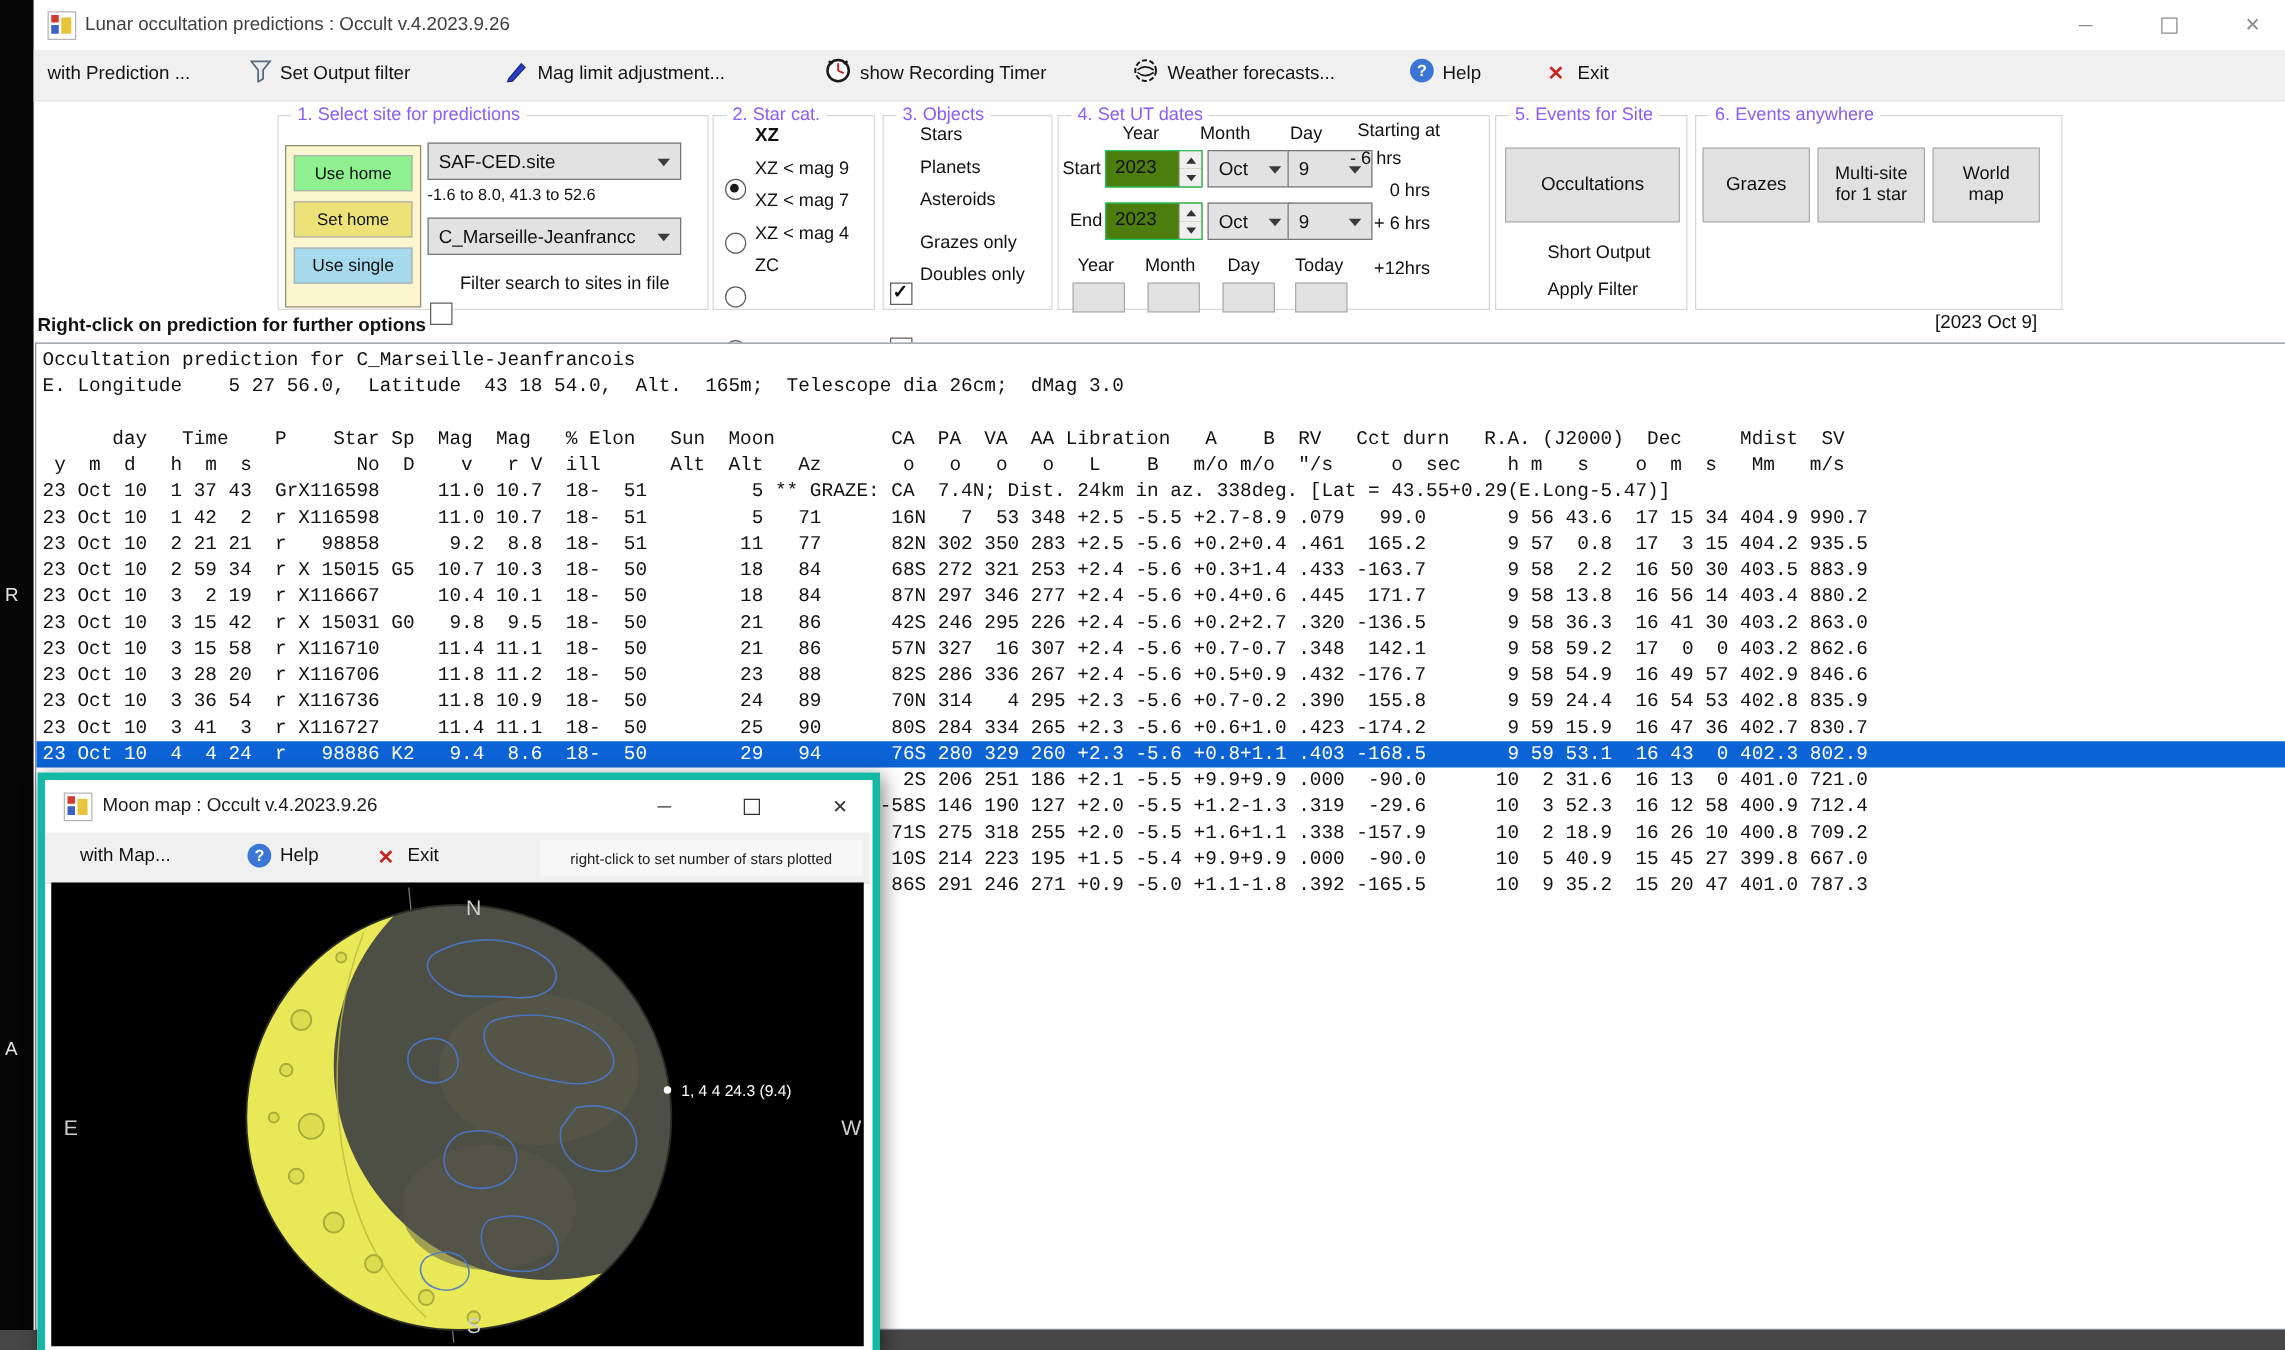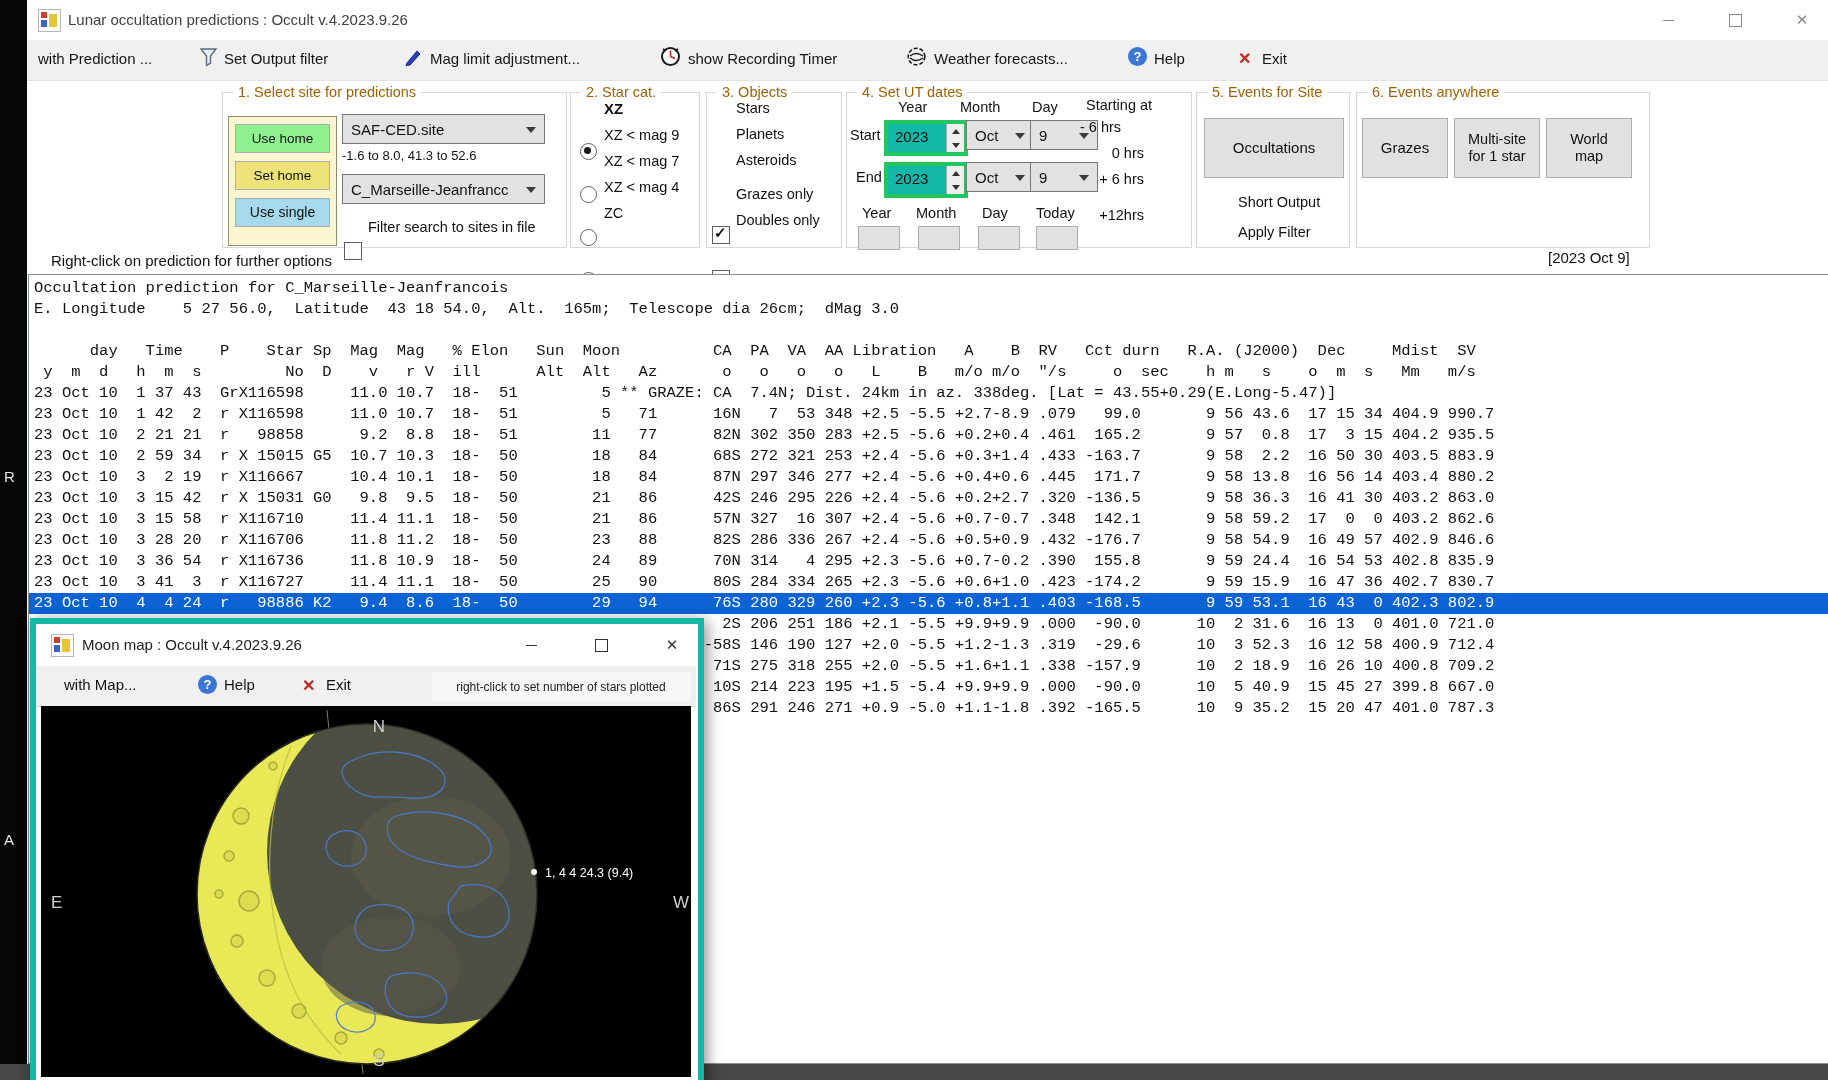--- a/index.html
+++ b/index.html
@@ -11,38 +11,38 @@
   .bg-letter{left:4px;color:#e6e6e6;font-size:15px;}
   .bottom-band{left:0;top:1064px;width:1828px;height:16px;background:#474747;}
   
   .main-win{left:27px;top:0;width:1801px;height:1064px;background:#fff;}
   .titlebar-text{font-size:15px;color:#3f3f3f;text-align:center;}
   .winbtn{width:46px;height:40px;display:flex;align-items:center;justify-content:center;color:#8a8a8a;}
   .menubar{left:27px;top:40px;width:1801px;height:40px;background:#f0f0f0;border-bottom:1px solid #e3e3e3;}
   .menu-label{font-size:15px;color:#141414;top:50px;}
   
   .group{border:1px solid #d7d7d7;}
-  .group-label{position:absolute;top:-9px;left:10px;background:#fff;padding:0 5px;font-size:14.5px;color:#a16207;white-space:nowrap;}
+  .group-label{position:absolute;top:-9px;left:10px;background:#fff;padding:0 5px;font-size:14.5px;color:#8b5cf6;white-space:nowrap;}
   .btn{background:#e1e1e1;border:1px solid #adadad;display:flex;align-items:center;justify-content:center;
        font-size:14.5px;text-align:center;line-height:1.15;color:#111;}
   .combo{background:#e2e2e2;border:1px solid #767676;display:flex;align-items:center;font-size:15px;padding-left:8px;}
   .combo .chev{position:absolute;right:8px;top:50%;margin-top:-2px;width:0;height:0;
        border-left:5px solid transparent;border-right:5px solid transparent;border-top:6px solid #3b3b3b;}
-  .spinbox{background:#14b8a6;border:4px solid #22c55e;display:flex;}
+  .spinbox{background:#4d7c0f;border:1px solid #22c55e;display:flex;}
   .spin-val{flex:1;font-size:15px;padding:4px 0 0 7px;}
   .spin-arrows{width:17px;border-left:1px solid #adadad;display:flex;flex-direction:column;}
   .spin-arrows div{flex:1;background:#efefef;display:flex;align-items:center;justify-content:center;}
   .tri-up{width:0;height:0;border-left:4px solid transparent;border-right:4px solid transparent;border-bottom:5px solid #333;}
   .tri-dn{width:0;height:0;border-left:4px solid transparent;border-right:4px solid transparent;border-top:5px solid #333;}
   .cb{width:16px;height:16px;background:#fff;border:1px solid #5f5f5f;position:relative;}
   .cb.checked::after{content:"✓";position:absolute;left:1px;top:-3px;font-size:15px;font-weight:bold;color:#111;}
   .rd{width:15px;height:15px;background:#fff;border:1px solid #5f5f5f;border-radius:50%;position:relative;}
   .rd.sel::after{content:"";position:absolute;left:3px;top:3px;width:7px;height:7px;border-radius:50%;background:#1a1a1a;}
   .small-label{font-size:14.5px;color:#111;white-space:nowrap;}
-  .hint-bold{font-size:15px;font-weight:normal;color:#111;margin-left:21px;}
+  .hint-bold{font-size:15px;font-weight:bold;color:#111;}
   
   .predbox{left:28px;top:274px;width:1799px;height:788px;border:1px solid #8a9099;background:#fff;overflow:hidden;}
   .prelines{font-family:"Liberation Mono","DejaVu Sans Mono",monospace;font-size:15.5px;line-height:21px;padding-top:3px;}
   .tline{white-space:pre;height:21px;padding-left:5px;}
   .hl{background:#0c63d6;color:#fff;}
   
   .moon-win{left:30px;top:618px;width:662px;height:458px;background:#fff;border:6px solid #14b8a6;
             box-shadow:3px 3px 14px rgba(0,0,0,.45);}
   .moon-menubar{position:absolute;left:0;top:42px;width:660px;height:40px;background:#f0f0f0;border-bottom:1px solid #e2e2e2;}
   .hintpanel{position:absolute;left:396px;top:6px;width:258px;height:29px;background:#f7f7f7;

